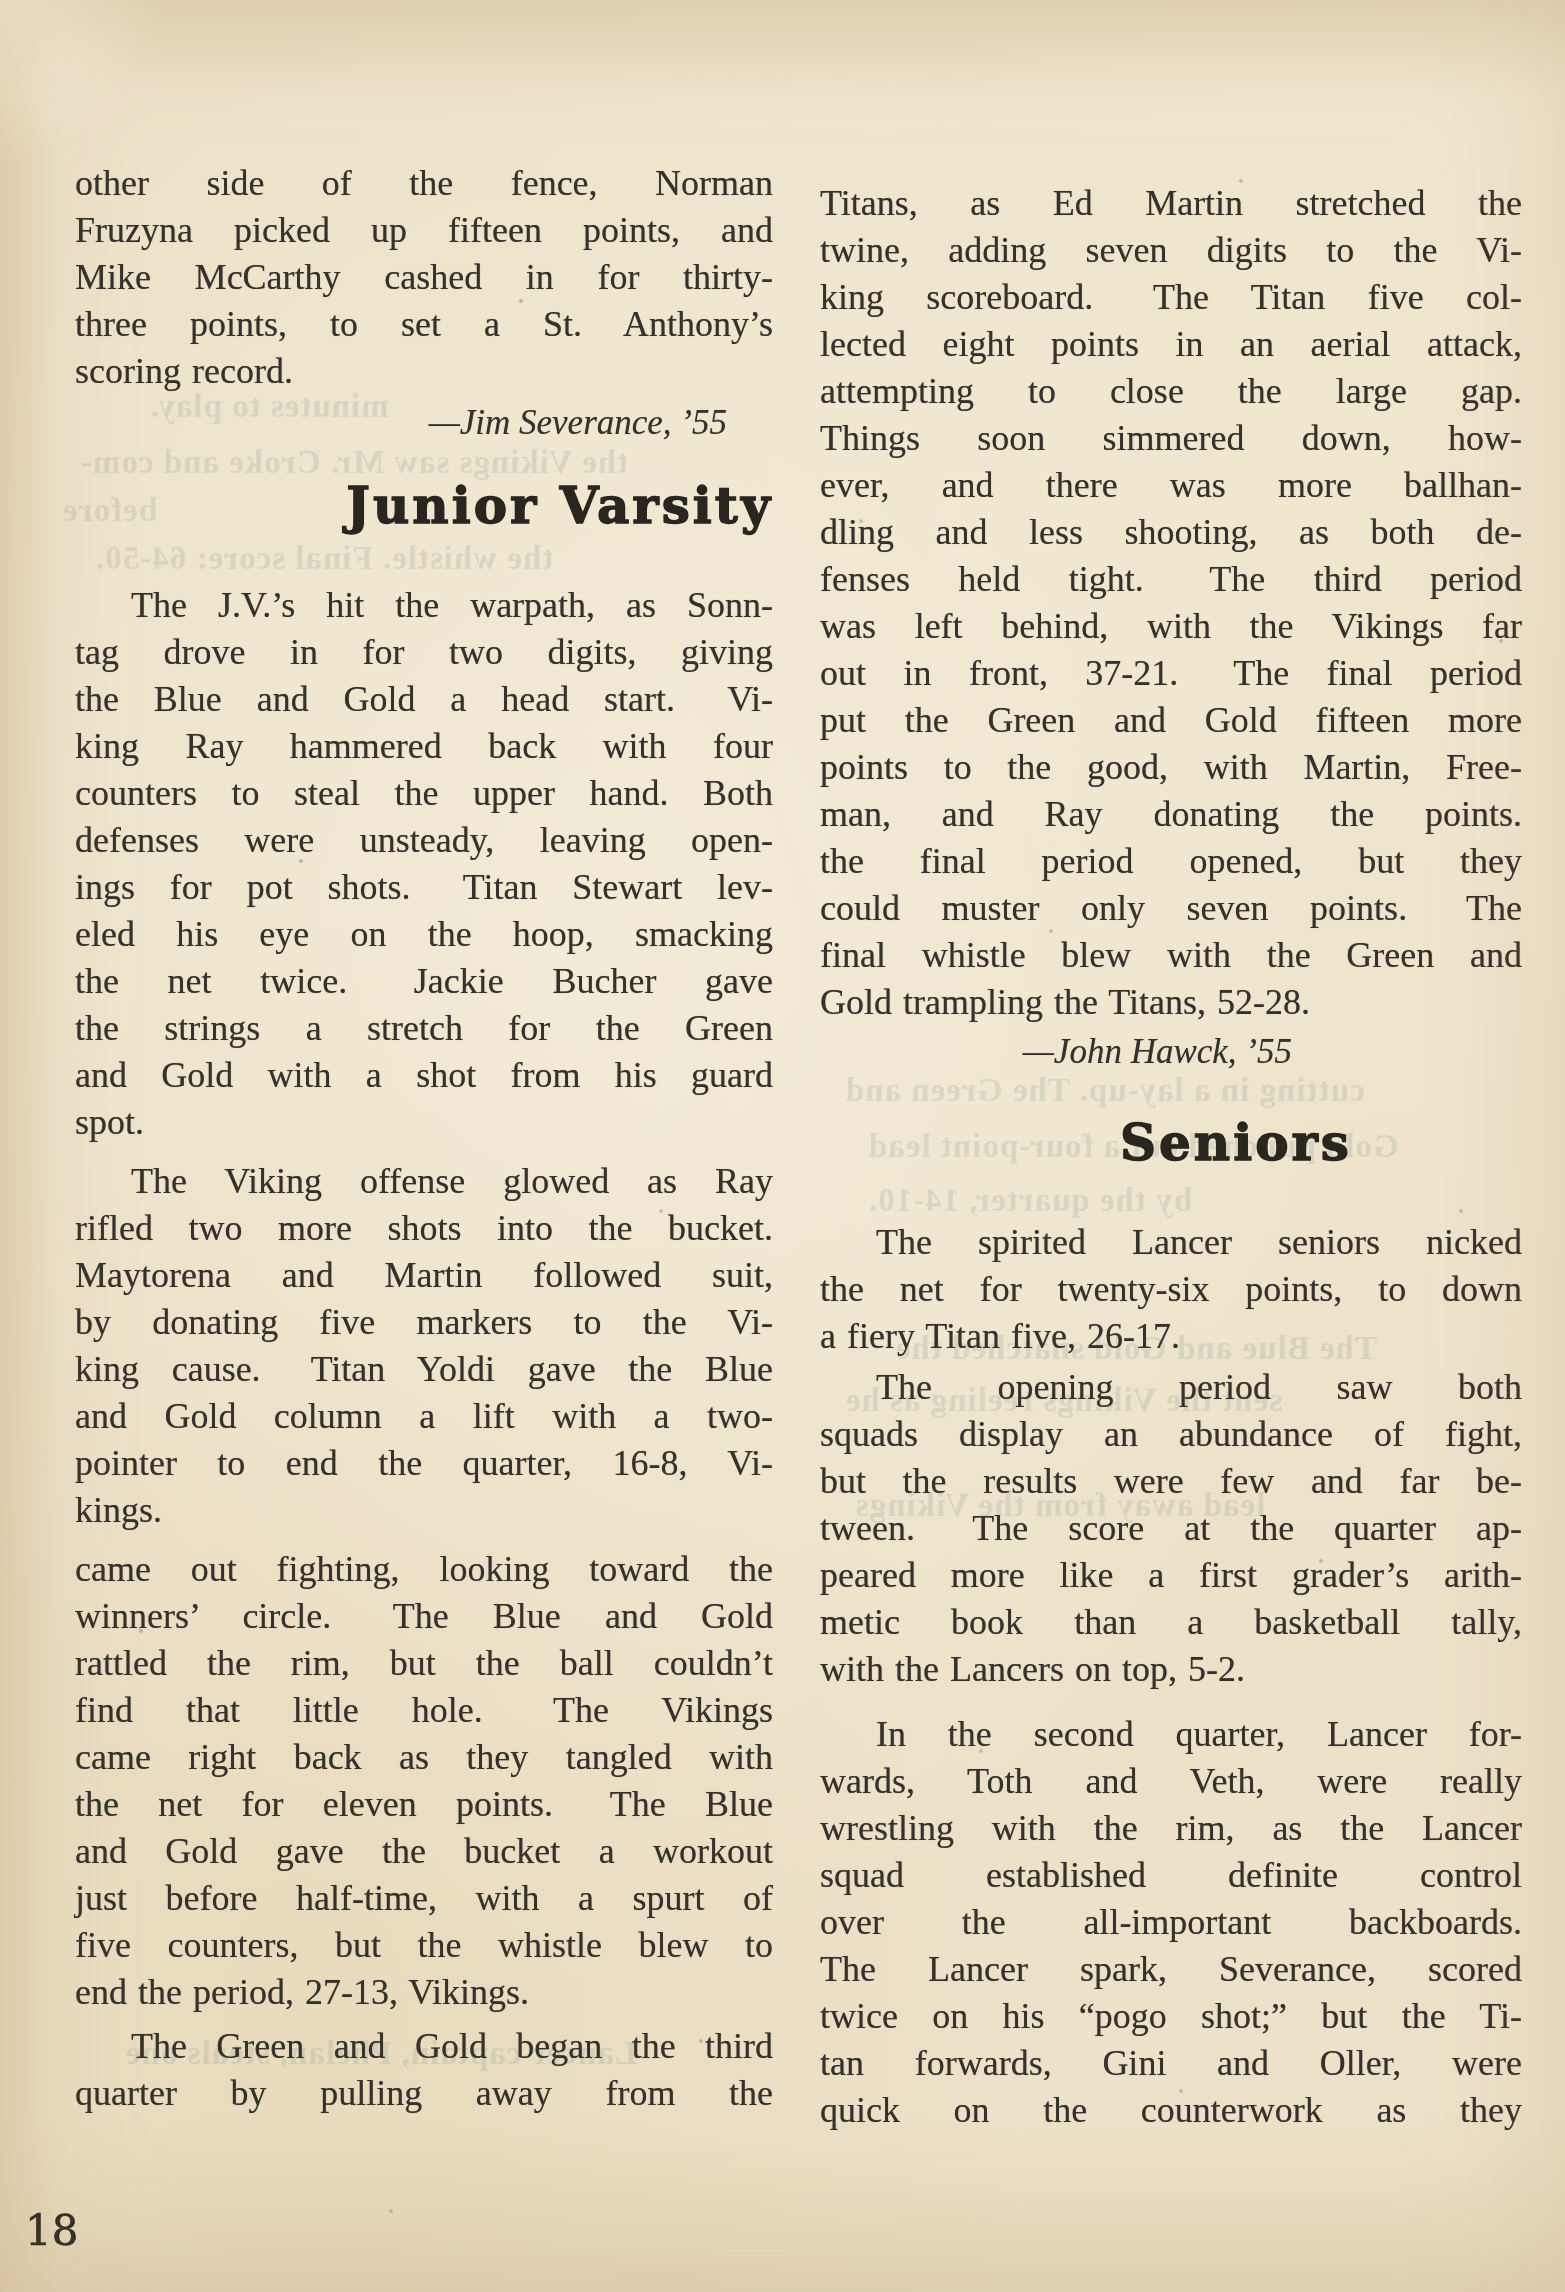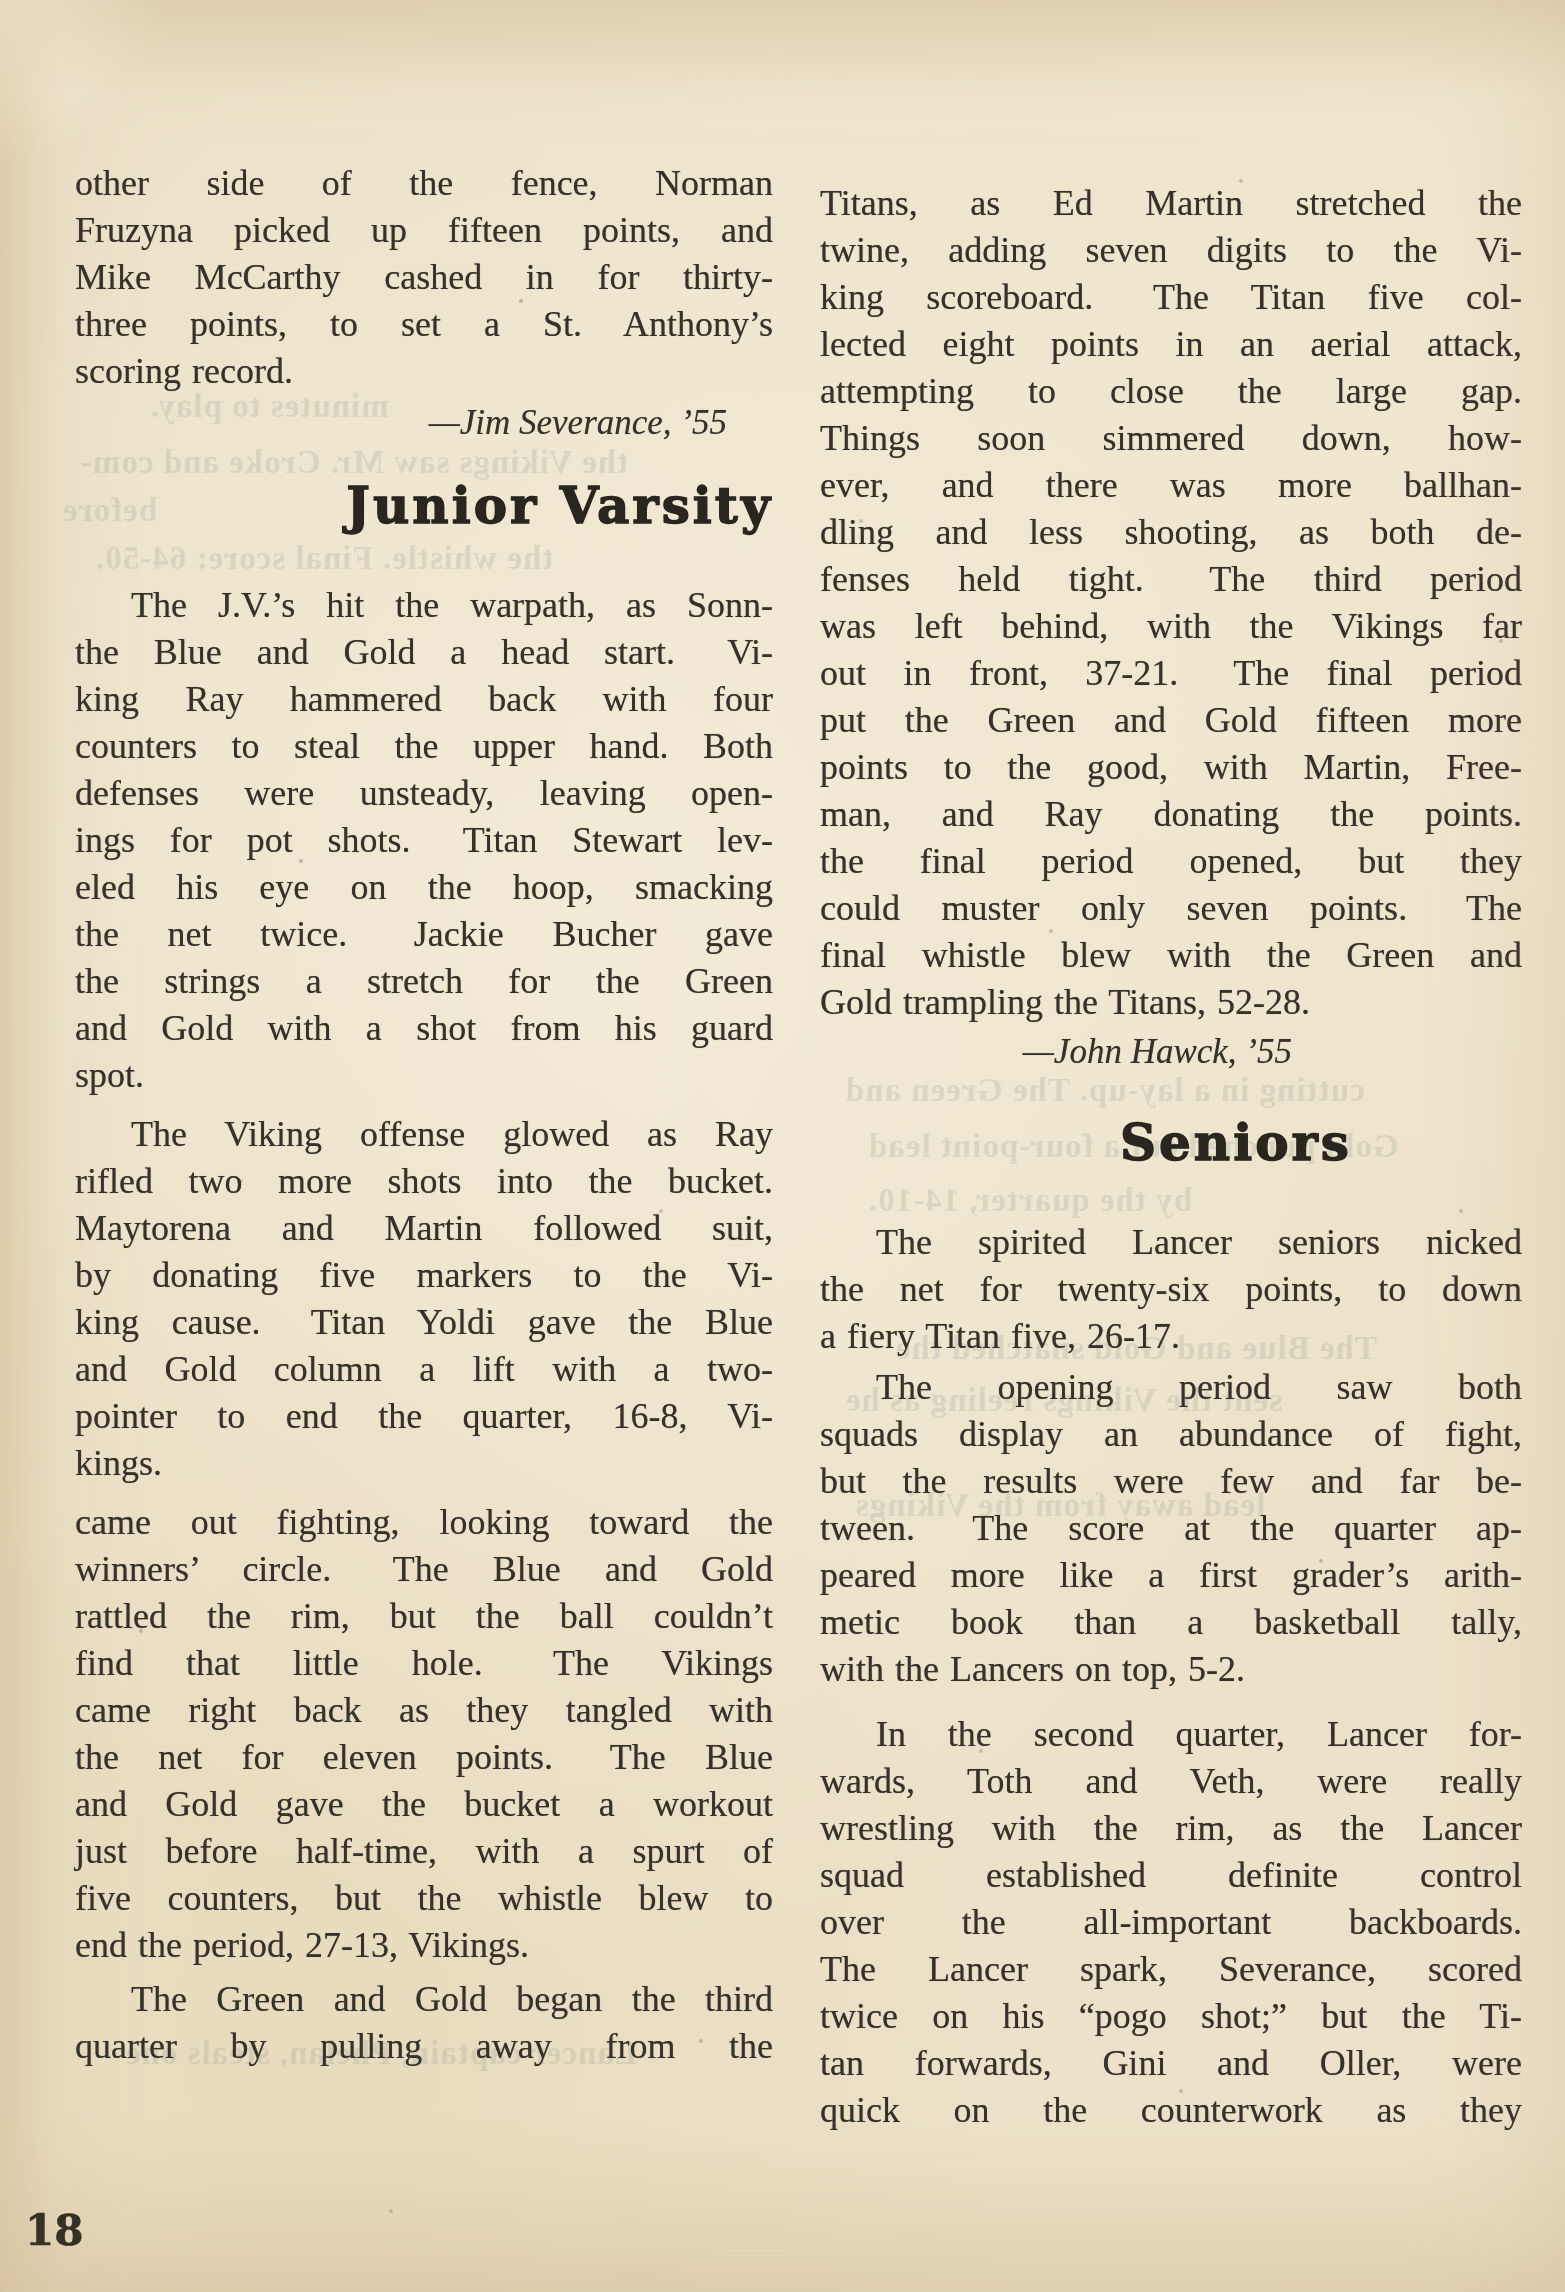--- a/index.html
+++ b/index.html
@@ -46,21 +46,21 @@
   .b-0-2{margin-top:30px;margin-bottom:46px;}
   .b-0-4{margin-top:12px;}
   .b-0-5{margin-top:12px;}
   .b-0-6{margin-top:7px;}
   .b-1-1{margin-top:2px;padding-right:230px;}
   .b-1-2{margin-top:38px;margin-bottom:46px;padding-right:170px;}
   .b-1-4{margin-top:4px;}
   .b-1-5{margin-top:18px;}
   .page-number{
     position:absolute;left:25px;top:2206px;
-    font-family:"DejaVu Serif", serif;font-weight:700;font-size:42px;color:#2d2a24;
+    font-family:"DejaVu Serif", serif;font-weight:400;font-size:42px;color:#2d2a24;
     -webkit-text-stroke:0.6px #2d2a24;
   }
   .ghost{
     position:absolute;transform:scaleX(-1);
     font-family:"Liberation Serif", serif;font-weight:700;
     font-size:33px;letter-spacing:1px;color:#7d968a;opacity:0.20;
     filter:blur(0.6px);white-space:nowrap;pointer-events:none;
   }
   .specks{position:absolute;left:0;top:0;width:2px;height:2px;border-radius:50%;
     background:transparent;pointer-events:none;
@@ -94,20 +94,21 @@
       <div class="line">other side of the fence, Norman</div>
       <div class="line">Fruzyna picked up fifteen points, and</div>
       <div class="line">Mike McCarthy cashed in for thirty-</div>
       <div class="line">three points, to set a St. Anthony’s</div>
       <div class="line last">scoring record.</div>
     </div>
     <div class="byline b-0-1">—Jim Severance, ’55</div>
     <div class="heading b-0-2">Junior Varsity</div>
     <div class="para b-0-3">
       <div class="line indent">The J.V.’s hit the warpath, as Sonn-</div>
+      <div class="line">tag drove in for two digits, giving</div>
       <div class="line">the Blue and Gold a head start.  Vi-</div>
       <div class="line">king Ray hammered back with four</div>
       <div class="line">counters to steal the upper hand. Both</div>
       <div class="line">defenses were unsteady, leaving open-</div>
       <div class="line">ings for pot shots.  Titan Stewart lev-</div>
       <div class="line">eled his eye on the hoop, smacking</div>
       <div class="line">the net twice.  Jackie Bucher gave</div>
       <div class="line">the strings a stretch for the Green</div>
       <div class="line">and Gold with a shot from his guard</div>
       <div class="line last">spot.</div>

